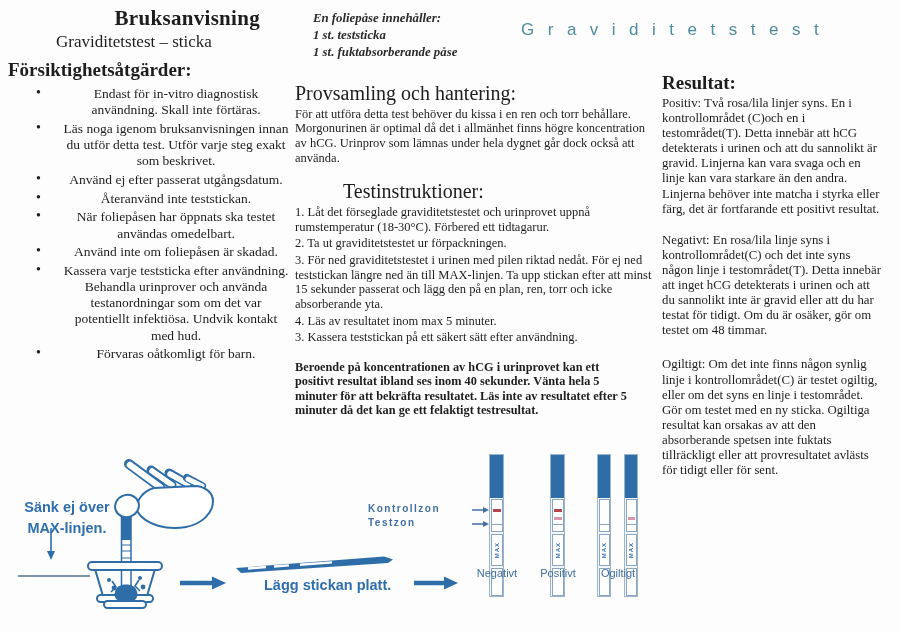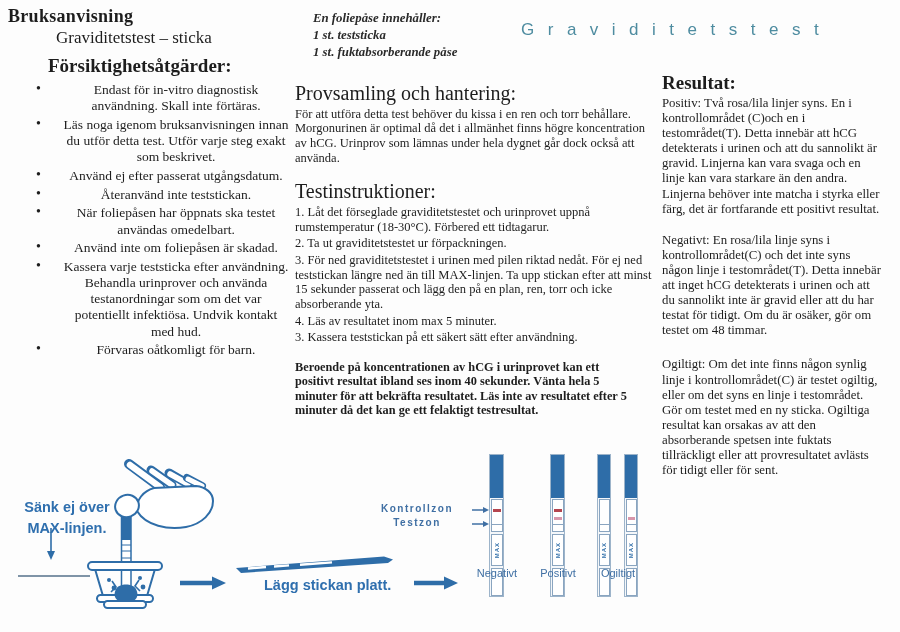--- a/index.html
+++ b/index.html
@@ -4,33 +4,33 @@
 <style>
   html,body { margin:0; padding:0; }
   .page {
     position:relative; width:900px; height:632px;
     background:#fdfdfd; overflow:hidden;
     font-family:"Liberation Serif", serif; color:#1d1d1d;
   }
 
   
   .col-left { position:absolute; left:8px; top:6px; width:282px; }
-  .doc-title { width:252px; text-align:left; font-size:18px; font-weight:bold; letter-spacing:0.3px; }
+  .doc-title { width:252px; text-align:right; font-size:21px; font-weight:bold; letter-spacing:0.3px; }
   .doc-subtitle { width:252px; text-align:center; font-size:17px; margin-top:1px; }
-  .h-left { font-size:19px; font-weight:bold; margin-top:7px;margin-left:40px; }
+  .h-left { font-size:19px; font-weight:bold; margin-top:7px; }
   ul.precautions { list-style:none; margin:5px 0 0 0; padding:0 0 0 26px; font-size:13.5px; line-height:1.2; }
   ul.precautions li { position:relative; padding-left:28px; margin-bottom:2.5px;text-align:center; }
   ul.precautions li::before { content:"\2022"; position:absolute; left:2px; top:-1px; font-size:14px; }
 
   
   .col-mid { position:absolute; left:295px; top:10px; width:358px; }
   .package { margin-left:18px; font-style:italic; font-weight:bold; font-size:12.8px; line-height:1.32; color:#2a2a2a; }
   .h-mid { font-size:20px; font-weight:normal; margin:0; }
   .h-sampling { margin-top:21px; }
-  .h-instructions { margin-top:15px; }
+  .h-instructions { margin-top:15px;margin-left:48px; }
   .body-mid, .steps p { font-size:12.5px; line-height:1.17; margin:2px 0 0 0; }
   .steps { margin-top:2px; }
   .warning { font-weight:bold; font-size:12.3px; line-height:1.17; margin-top:15px; width:336px; }
 
   
   .brand {
     position:absolute; left:521px; top:20px;
     font-family:"Liberation Sans", sans-serif; font-size:17px;
     letter-spacing:13.5px; color:#4e8ca0; white-space:nowrap;text-align:center;
   }
@@ -42,21 +42,21 @@
 
   
   .fig-svg { position:absolute; left:0; top:440px; }
   .cap {
     position:absolute; font-family:"Liberation Sans", sans-serif;
     color:#2f6fae; font-weight:bold; font-size:14.5px; line-height:1.45;
   }
   .cap-dip { left:12px; top:497px; width:110px; text-align:center; }
   .cap-flat { left:264px; top:575px; }
   .zone {
-    position:absolute; left:368px; width:98px; text-align:center;
+    position:absolute; left:368px; width:98px; text-align:left;
     font-family:"Liberation Sans", sans-serif; font-size:10px;
     font-weight:bold; letter-spacing:1.5px; color:#3f6fa3;
   }
   .zone-c { top:503px; }
   .zone-t { top:517px; }
 
   
   .strip {
     position:absolute; top:454px; height:143px; box-sizing:border-box;
     background:#f4f7fa; border:1px solid #9db4ca;

